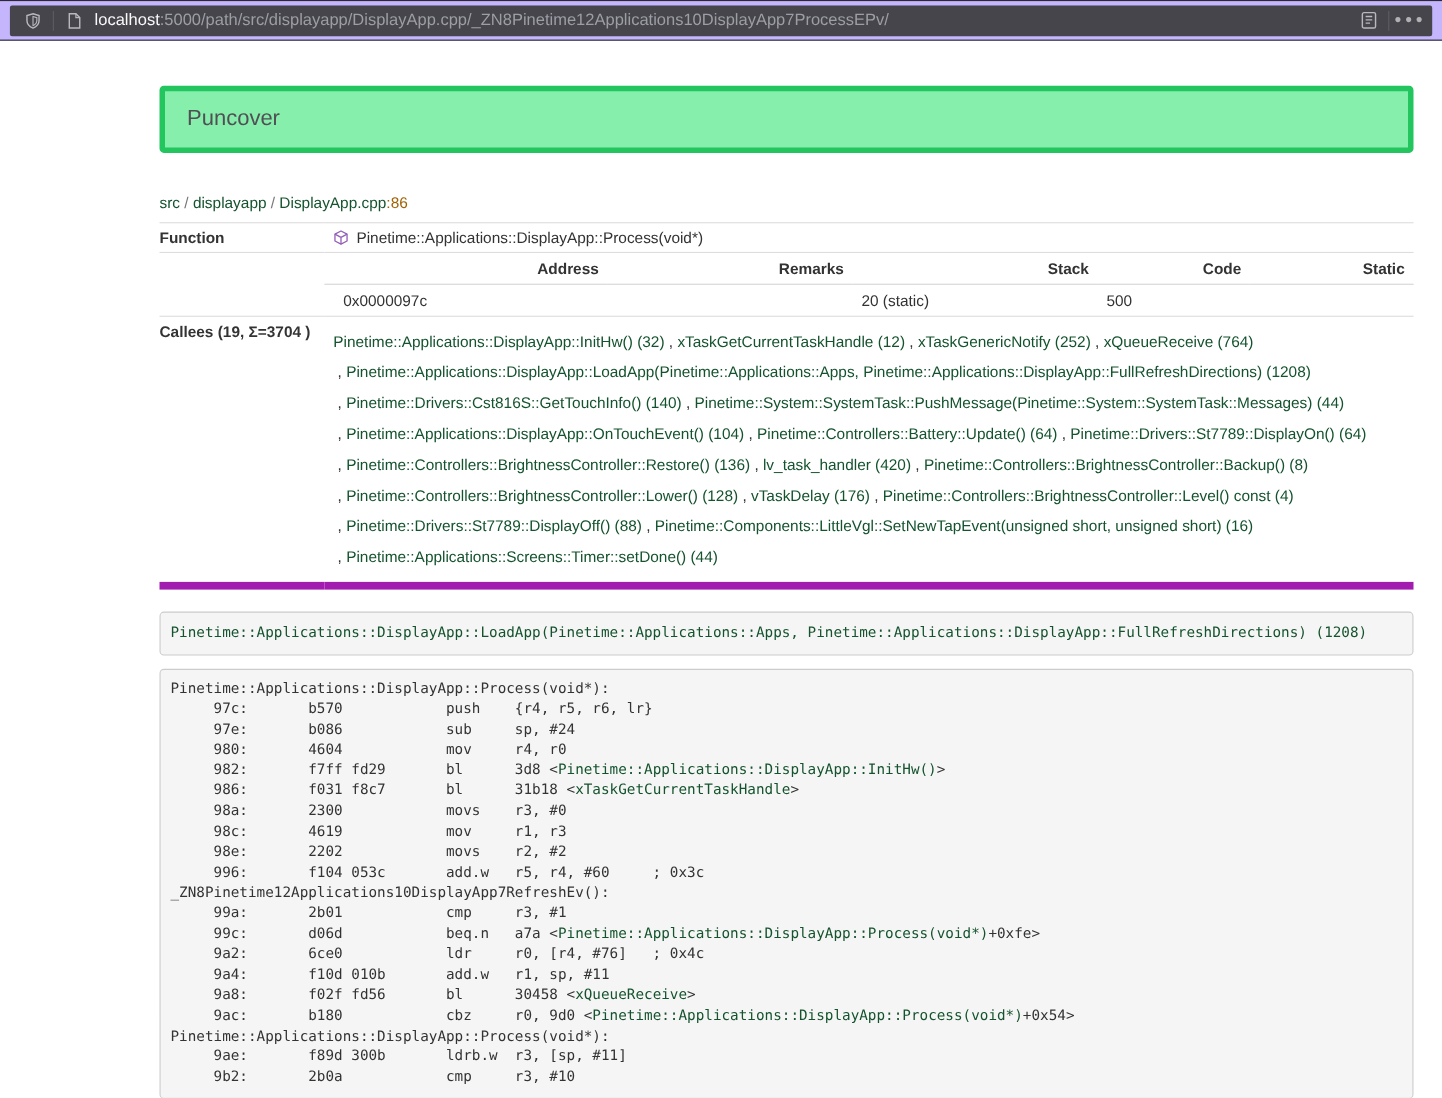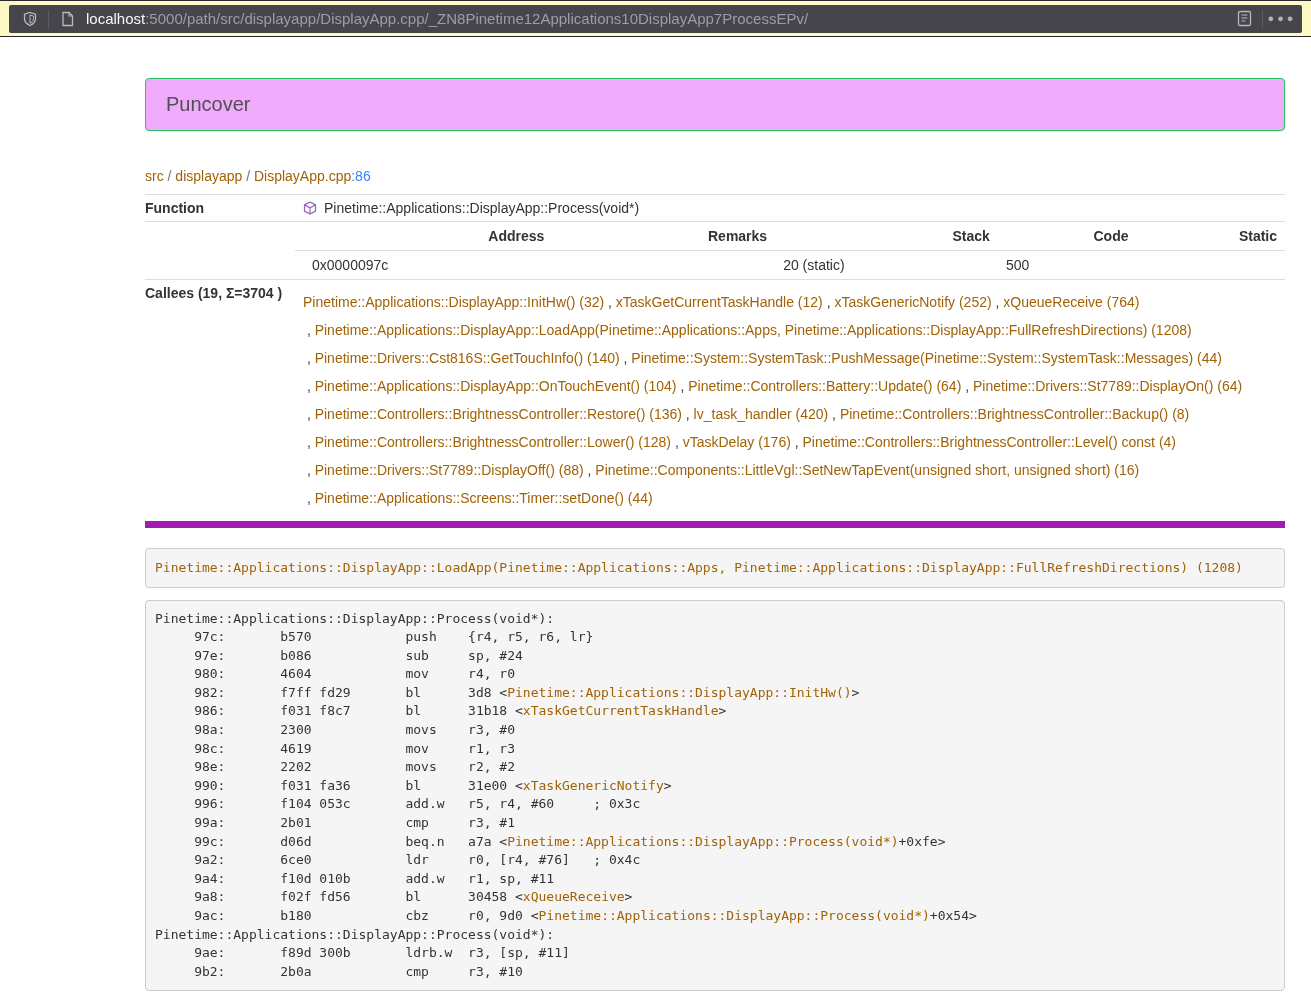--- a/index.html
+++ b/index.html
@@ -3,47 +3,47 @@
 <meta charset="utf-8">
 <style>
   * { box-sizing: border-box; }
   html,body { margin:0; padding:0; }
   body {
     width:1311px; height:998px; overflow:hidden; background:#fff;
     font-family:"Liberation Sans", sans-serif; font-size:14px; color:#333;
   }
   
   .browser-bar {
-    height:37px; background:#fef9c3; border-top:1px solid #2b2a33;
+    height:37px; background:#c4b5fd; border-top:1px solid #2b2a33;
     border-bottom:1px solid #26262b; display:flex; align-items:center; padding:0 9px;
   }
   .url-bar {
     flex:1; height:28px; background:#45454b; border-radius:2px;
     display:flex; align-items:center; padding:0 8px; min-width:0;
   }
   .chrome-icon { display:flex; align-items:center; justify-content:center; width:26px; height:24px; border-radius:2px; flex:0 0 auto; }
   .chrome-icon svg { display:block; }
   .v-divider { width:1px; height:18px; background:#5c5c63; margin:0 5px; flex:0 0 auto; }
   .url-text {
     flex:1; min-width:0; margin-left:6px; font-size:15px; color:#9d9da5;
     white-space:nowrap; overflow:hidden;
   }
   .url-host { color:#f9f9fa; }
   .dots { color:#b1b1b3; font-size:11px; letter-spacing:3px; line-height:1; padding-left:2px; }
   
   .container { width:1140px; margin-left:145px; }
   .panel-heading {
-    margin-top:41px; background:#f0abfc; border:1px solid #22c55e; border-radius:4px;
+    margin-top:41px; background:#86efac; border:5px solid #22c55e; border-radius:4px;
     padding:14px 20px;
   }
   .panel-title { font-size:20px; color:#504f54; }
   .breadcrumb { margin-top:37px; margin-bottom:10px; font-size:14px; }
   .breadcrumb .sep { color:#777; white-space:pre; }
-  .breadcrumb .suffix { color:#3b82f6; }
-  a.lnk { color:#a16207; text-decoration:none; cursor:pointer; }
+  .breadcrumb .suffix { color:#a16207; }
+  a.lnk { color:#14532d; text-decoration:none; cursor:pointer; }
   
   table.main-table { width:100%; border-collapse:collapse; border-bottom:7px solid #a21caf; }
   table.main-table > tbody > tr > td { border-top:1px solid #ddd; vertical-align:top; padding:5px 8px; }
   td.label-cell { width:150px; font-weight:bold; padding-left:0 !important; }
   td.stats-cell { padding:0 !important; }
   table.inner { width:100%; border-collapse:collapse; }
   table.inner th { text-align:right; padding:6px 8px; border-bottom:1px solid #ddd; }
   table.inner td { padding:6px 8px; }
   table.inner th:first-child, table.inner td:first-child { padding-left:17px; }
   .col-address { width:26%; } .col-remarks { width:22.5%; } .col-stack { width:22.5%; }
@@ -151,22 +151,22 @@
   <div class="prebox listing">
       <div class="asm-line">Pinetime::Applications::DisplayApp::Process(void*):</div>
       <div class="asm-line">     97c:       b570            push    {r4, r5, r6, lr}</div>
       <div class="asm-line">     97e:       b086            sub     sp, #24</div>
       <div class="asm-line">     980:       4604            mov     r4, r0</div>
       <div class="asm-line">     982:       f7ff fd29       bl      3d8 &lt;<a class="lnk" href="#">Pinetime::Applications::DisplayApp::InitHw()</a>&gt;</div>
       <div class="asm-line">     986:       f031 f8c7       bl      31b18 &lt;<a class="lnk" href="#">xTaskGetCurrentTaskHandle</a>&gt;</div>
       <div class="asm-line">     98a:       2300            movs    r3, #0</div>
       <div class="asm-line">     98c:       4619            mov     r1, r3</div>
       <div class="asm-line">     98e:       2202            movs    r2, #2</div>
-      <div class="asm-line">     990:       f031 fa36       bl      31e00 &lt;<a class="lnk" href="#">xTaskGenericNotify</a>&gt;</div>
       <div class="asm-line">     996:       f104 053c       add.w   r5, r4, #60     ; 0x3c</div>
+      <div class="asm-line">_ZN8Pinetime12Applications10DisplayApp7RefreshEv():</div>
       <div class="asm-line">     99a:       2b01            cmp     r3, #1</div>
       <div class="asm-line">     99c:       d06d            beq.n   a7a &lt;<a class="lnk" href="#">Pinetime::Applications::DisplayApp::Process(void*)</a>+0xfe&gt;</div>
       <div class="asm-line">     9a2:       6ce0            ldr     r0, [r4, #76]   ; 0x4c</div>
       <div class="asm-line">     9a4:       f10d 010b       add.w   r1, sp, #11</div>
       <div class="asm-line">     9a8:       f02f fd56       bl      30458 &lt;<a class="lnk" href="#">xQueueReceive</a>&gt;</div>
       <div class="asm-line">     9ac:       b180            cbz     r0, 9d0 &lt;<a class="lnk" href="#">Pinetime::Applications::DisplayApp::Process(void*)</a>+0x54&gt;</div>
       <div class="asm-line">Pinetime::Applications::DisplayApp::Process(void*):</div>
       <div class="asm-line">     9ae:       f89d 300b       ldrb.w  r3, [sp, #11]</div>
       <div class="asm-line">     9b2:       2b0a            cmp     r3, #10</div>
     </div>

